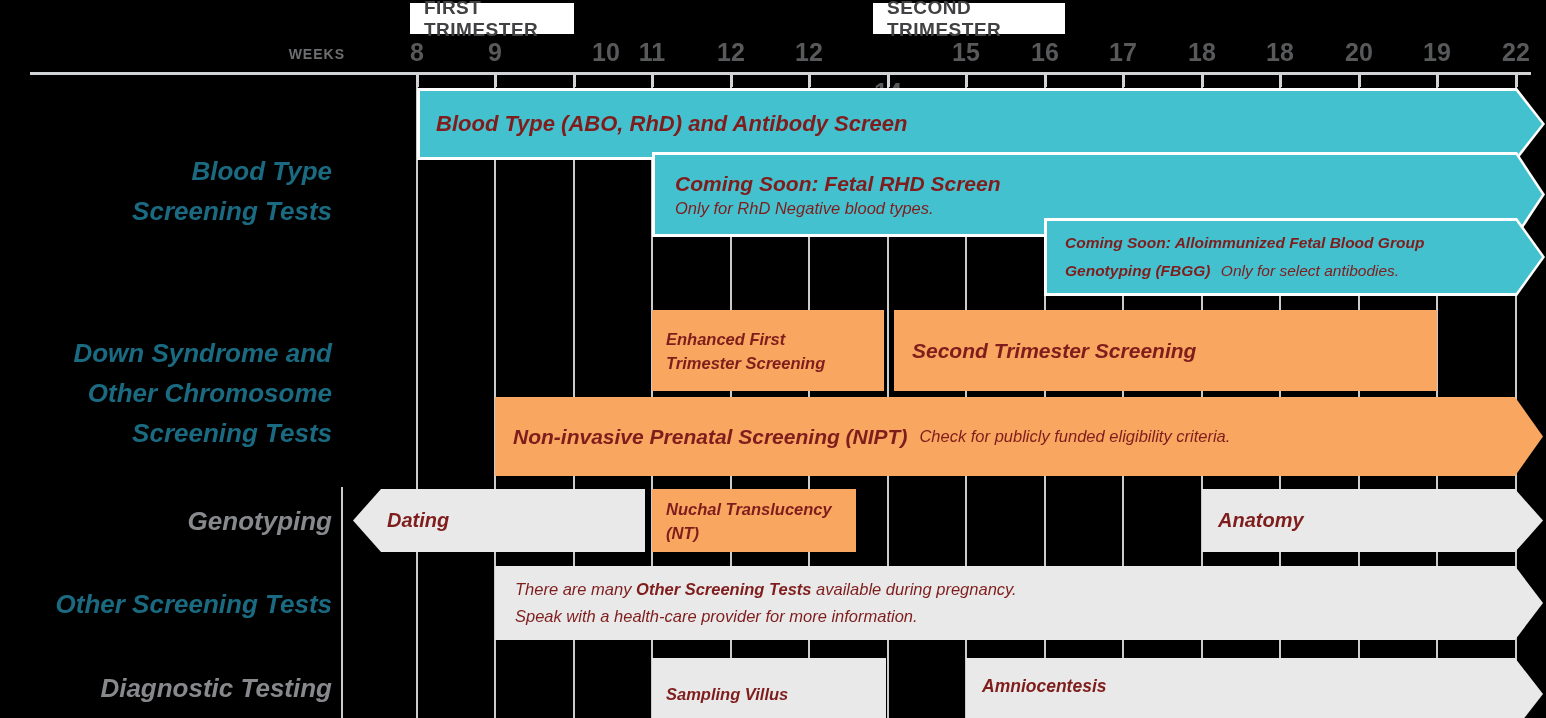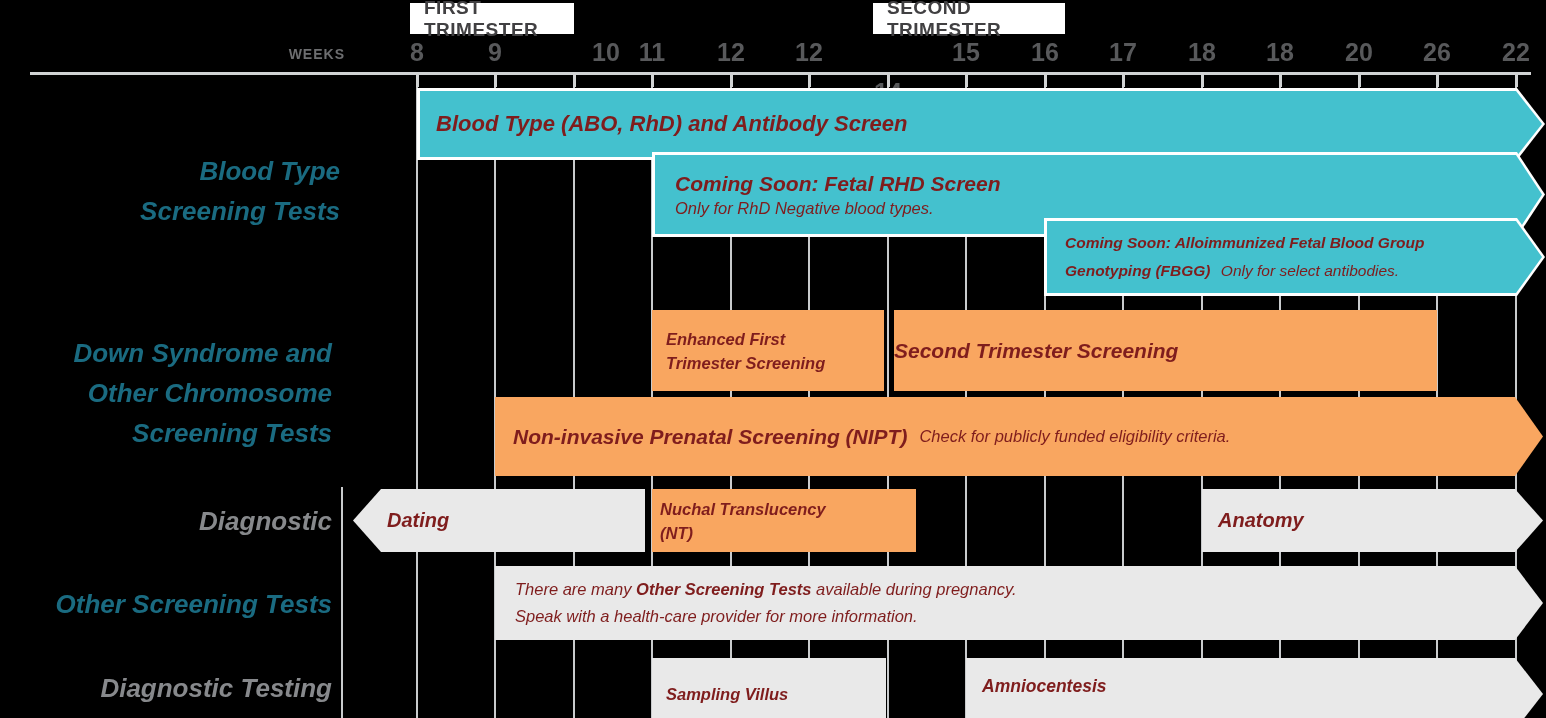--- a/index.html
+++ b/index.html
@@ -90,38 +90,38 @@
       <div class="tick" style="left: 1201px;"></div>
       <div class="week-num" style="left: 1202px;">18</div>
       <div class="grid-line" style="left: 1279px;"></div>
       <div class="tick" style="left: 1279px;"></div>
       <div class="week-num" style="left: 1280px;">18</div>
       <div class="grid-line" style="left: 1358px;"></div>
       <div class="tick" style="left: 1358px;"></div>
       <div class="week-num" style="left: 1359px;">20</div>
       <div class="grid-line" style="left: 1436px;"></div>
       <div class="tick" style="left: 1436px;"></div>
-      <div class="week-num" style="left: 1437px;">26</div>
+      <div class="week-num" style="left: 1437px;">19</div>
       <div class="grid-line" style="left: 1515px;"></div>
       <div class="tick" style="left: 1515px;"></div>
       <div class="week-num" style="left: 1516px;">22</div>
     </div>
   <div class="week7-line"></div>
 
-  <div class="row-label teal-label" style="top:151px;padding-left:8px;">
+  <div class="row-label teal-label" style="top:151px;">
     <div>Blood Type</div>
     <div>Screening Tests</div>
   </div>
   <div class="row-label teal-label" style="top:333px;">
     <div>Down Syndrome and</div>
     <div>Other Chromosome</div>
     <div>Screening Tests</div>
   </div>
   <div class="row-label gray-label" style="top:501px;">
-    <div>Diagnostic</div>
+    <div>Genotyping</div>
   </div>
   <div class="row-label teal-label" style="top:584px;">
     <div>Other Screening Tests</div>
   </div>
   <div class="row-label gray-label" style="top:668px;">
     <div>Diagnostic Testing</div>
   </div>
 
   <div class="bar teal-outer arrow-r" style="left:417px;top:88px;width:1128px;height:72px;z-index:1;">
     <div class="teal-fill" style="padding-left:16px;">
@@ -141,32 +141,32 @@
         <span style="font-weight:bold;">Genotyping (FBGG)</span>
         <span style="margin-left:6px;">Only for select antibodies.</span>
       </div>
     </div>
   </div>
 
   <div class="bar orange vcenter lines" style="left:652px;top:310px;width:232px;height:81px;padding-left:14px;z-index:1;">
     <div>Enhanced First</div>
     <div>Trimester Screening</div>
   </div>
-  <div class="bar orange vcenter" style="left:894px;top:310px;width:543px;height:81px;z-index:1;">
+  <div class="bar orange vcenter" style="left:894px;top:310px;width:543px;height:81px;padding-left:18px;z-index:1;">
     <div class="t2">Second Trimester Screening</div>
   </div>
   <div class="bar orange arrow-r" style="left:495px;top:397px;width:1048px;height:79px;z-index:1;display:flex;align-items:center;padding-left:18px;">
     <span class="t2">Non-invasive Prenatal Screening (NIPT)</span>
     <span class="note" style="margin-left:12px;">Check for publicly funded eligibility criteria.</span>
   </div>
 
   <div class="bar gray arrow-l vcenter" style="left:353px;top:489px;width:292px;height:63px;padding-left:34px;z-index:1;">
     <div style="font-weight:bold;font-size:20px;">Dating</div>
   </div>
-  <div class="bar orange vcenter lines" style="left:652px;top:489px;width:264px;height:63px;padding-left:8px;z-index:1;">
+  <div class="bar orange vcenter lines" style="left:652px;top:489px;width:204px;height:63px;padding-left:14px;z-index:1;">
     <div>Nuchal Translucency</div>
     <div>(NT)</div>
   </div>
   <div class="bar gray arrow-r vcenter" style="left:1202px;top:489px;width:341px;height:63px;padding-left:16px;z-index:1;">
     <div style="font-weight:bold;font-size:20px;">Anatomy</div>
   </div>
 
   <div class="bar gray arrow-r vcenter small" style="left:495px;top:566px;width:1048px;height:74px;padding-left:20px;line-height:27px;z-index:1;">
     <div>
       <span>There are many </span><span style="font-weight:bold;">Other Screening Tests</span><span> available during pregnancy.</span>

